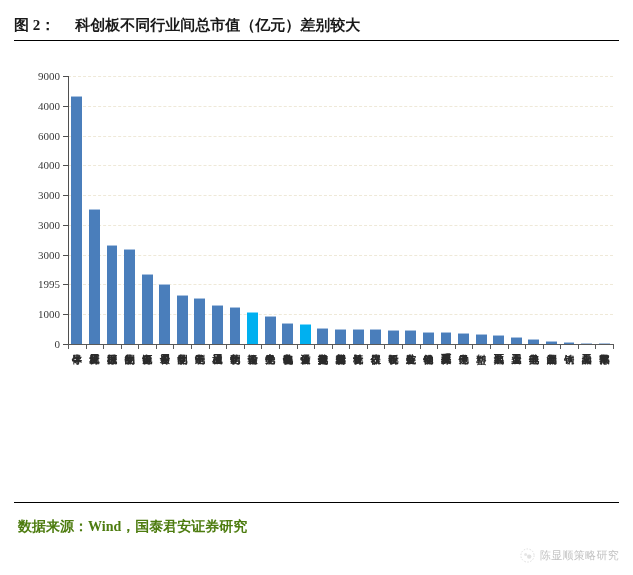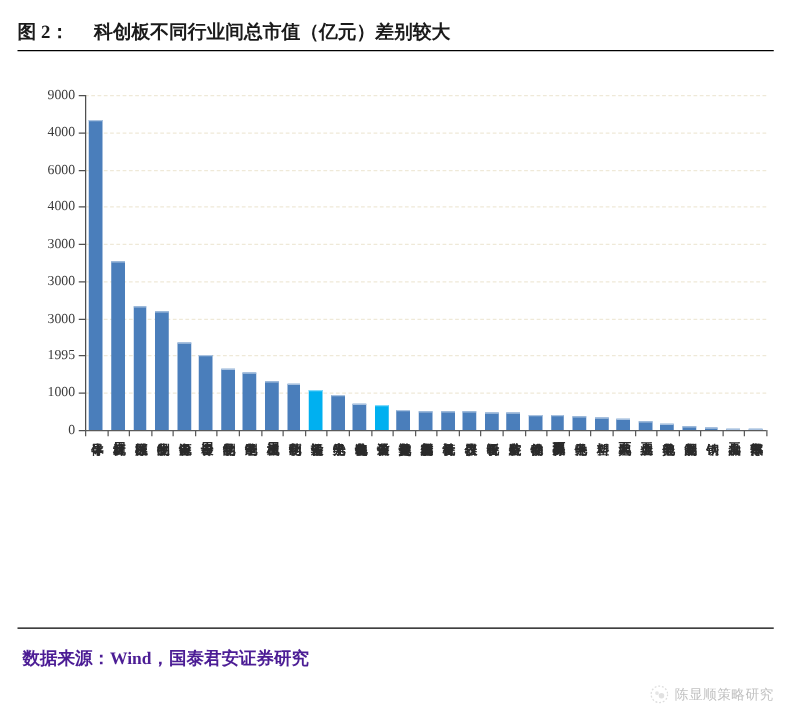--- a/index.html
+++ b/index.html
@@ -30,21 +30,21 @@
     border-top:1.6px solid #000;
   }
   .rule-bottom{
     position:absolute;left:14px;top:502px;width:605px;height:0;
     border-top:1.6px solid #000;
   }
 
   
   .source{
     position:absolute;left:18px;top:518px;
-    font-size:14px;font-weight:bold;color:#4c1d95;white-space:nowrap;
+    font-size:14px;font-weight:bold;color:#4d7c0f;white-space:nowrap;
   }
 
   
   .watermark{
     position:absolute;right:14px;top:548px;
     display:flex;align-items:flex-start;gap:5px;
     opacity:.62;
   }
   .wm-logo{
     width:15px;height:15px;border-radius:50%;

